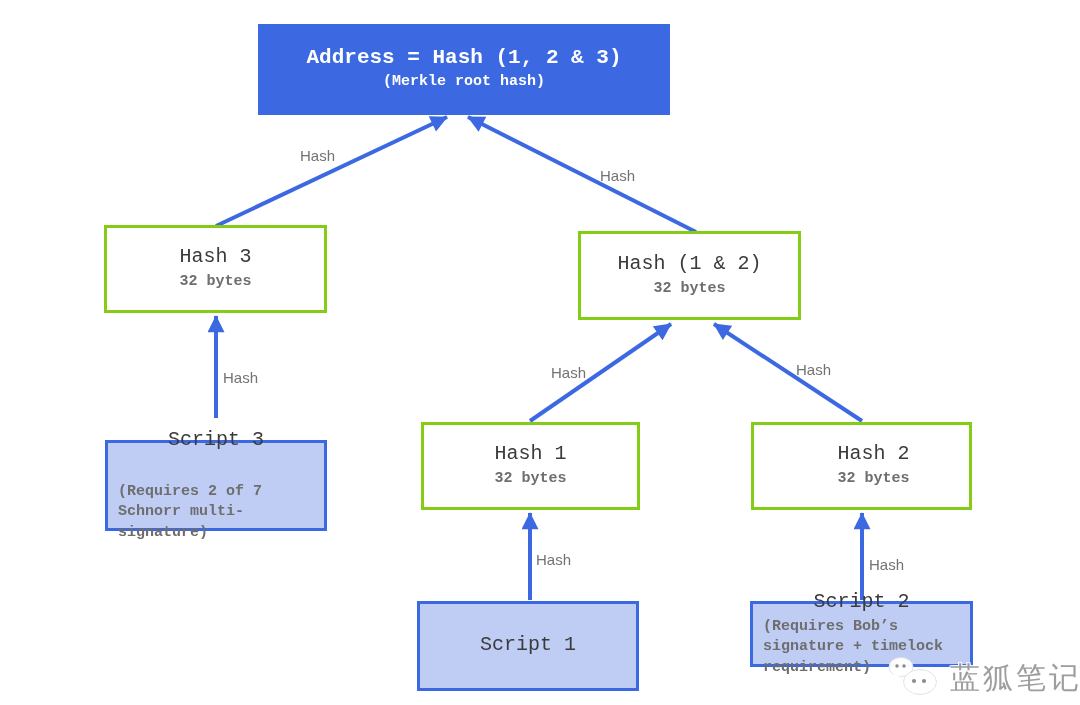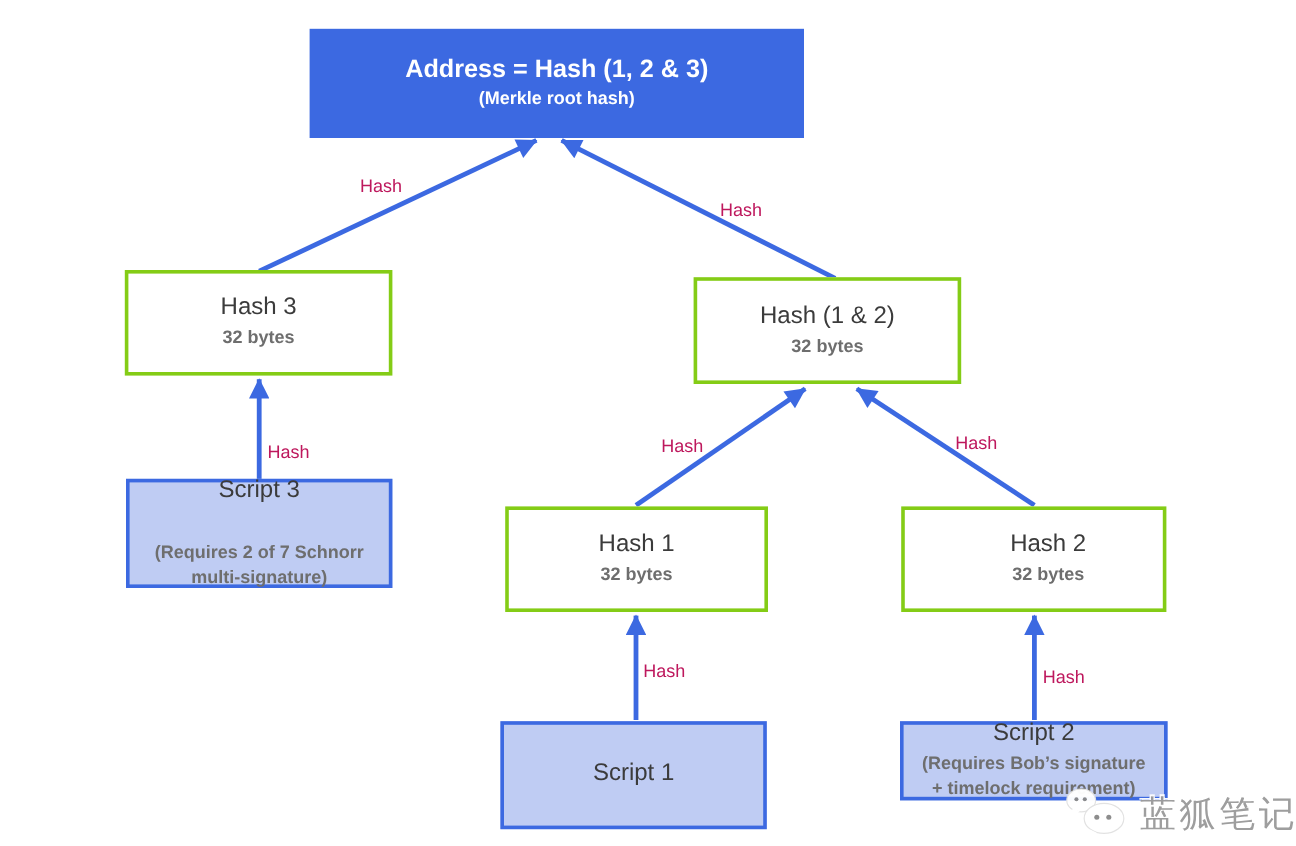--- a/index.html
+++ b/index.html
@@ -15,36 +15,37 @@
   }
 
   .arrows { position: absolute; left: 0; top: 0; width: 1080px; height: 705px; }
 
   .node {
     position: absolute;
     display: flex;
     flex-direction: column;
     align-items: center;
     justify-content: center;
-    text-align: center;
+    text-align: left;
+    font-family: Liberation Mono, monospace;
   }
   .hash-node   { background: #ffffff; border: 3px solid #84cc16; }
   .script-node { background: #bfccf3; border: 3px solid #3c69e1; }
   .root-node   { background: #3c69e1; }
 
   .node-title { font-size: 20px; color: #3b3b3b; margin-bottom: 4px; }
   .node-sub   { font-size: 15px; font-weight: bold; color: #6e6e6e; line-height: 1.35; padding: 0 10px; }
 
   .root-node .node-title { color: #ffffff; font-weight: bold; font-size: 21px; margin-bottom: 3px; }
   .root-node .node-sub   { color: #ffffff; }
 
   .edge-label {
     position: absolute;
     font-size: 15px;
-    color: #be185d;
+    color: #737373;
     line-height: 19px;
     white-space: nowrap;
   }
 
   .watermark {
     position: absolute;
     left: 886px;
     top: 655px;
     display: flex;
     align-items: center;
@@ -89,21 +90,21 @@
   <div class="node hash-node" style="left:104px; top:225px; width:223px; height:88px;">
     <div class="node-title">Hash 3</div>
     <div class="node-sub">32 bytes</div>
   </div>
 
   <div class="node hash-node" style="left:578px; top:231px; width:223px; height:89px;">
     <div class="node-title">Hash (1 &amp; 2)</div>
     <div class="node-sub">32 bytes</div>
   </div>
 
-  <div class="node script-node" style="left:105px; top:399px; width:222px; height:91px;gap:27px;">
+  <div class="node script-node" style="left:105px; top:440px; width:222px; height:91px;gap:27px;">
     <div class="node-title">Script 3</div>
     <div class="node-sub">(Requires 2 of 7 Schnorr multi-signature)</div>
   </div>
 
   <div class="node hash-node" style="left:421px; top:422px; width:219px; height:88px;">
     <div class="node-title">Hash 1</div>
     <div class="node-sub">32 bytes</div>
   </div>
 
   <div class="node hash-node" style="left:751px; top:422px; width:221px; height:88px;padding-left:24px;">

